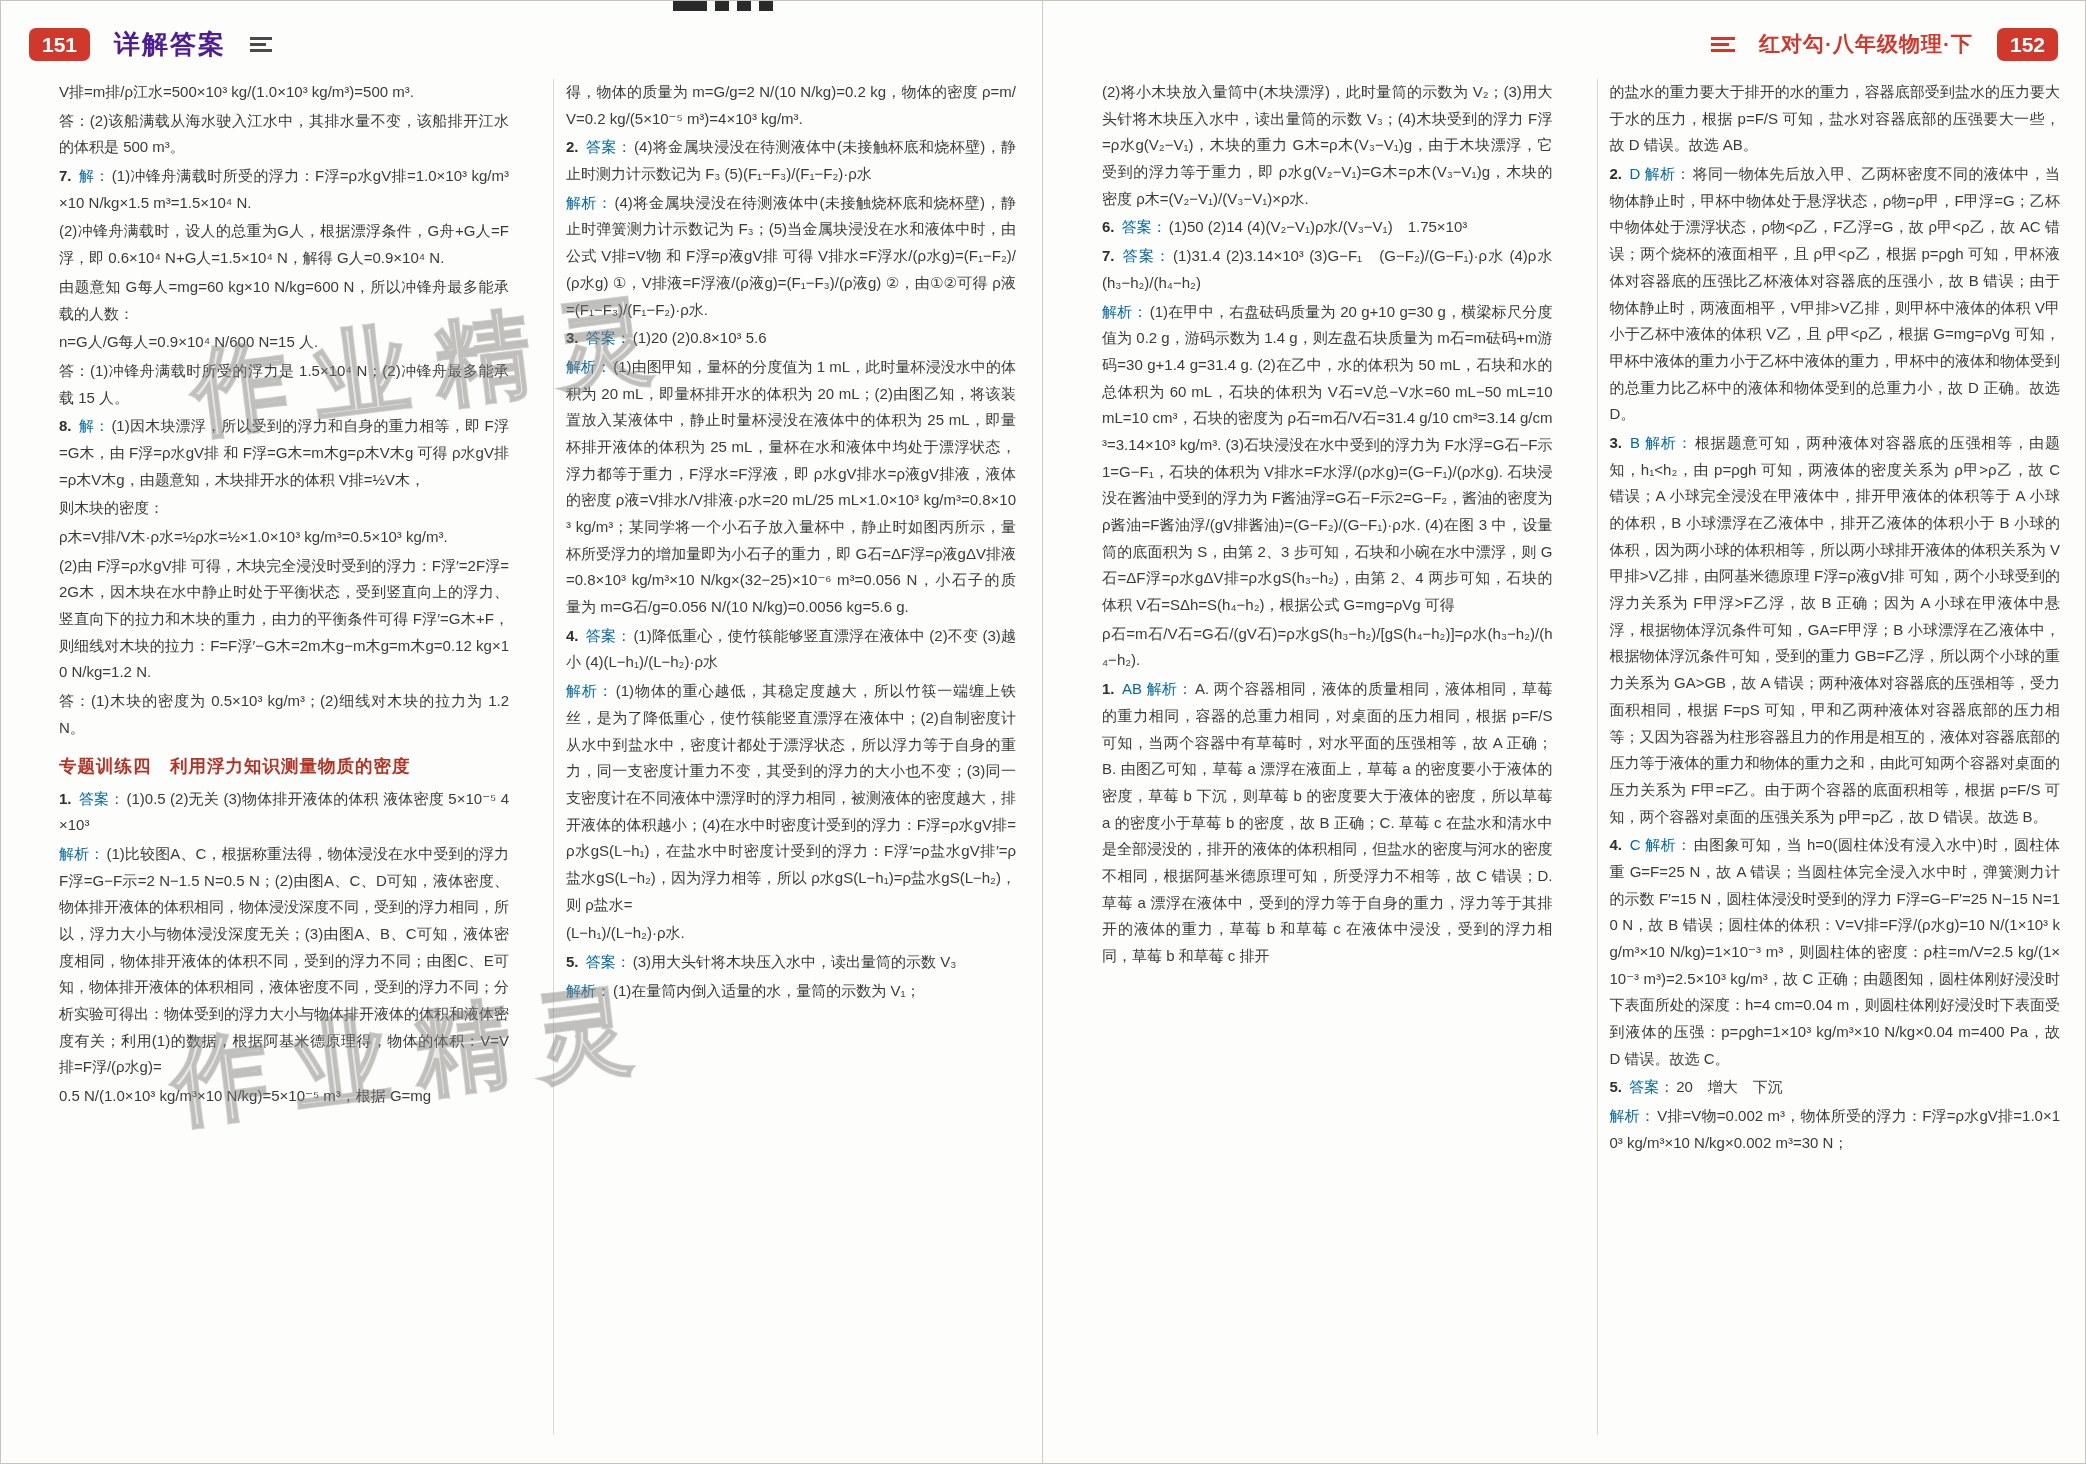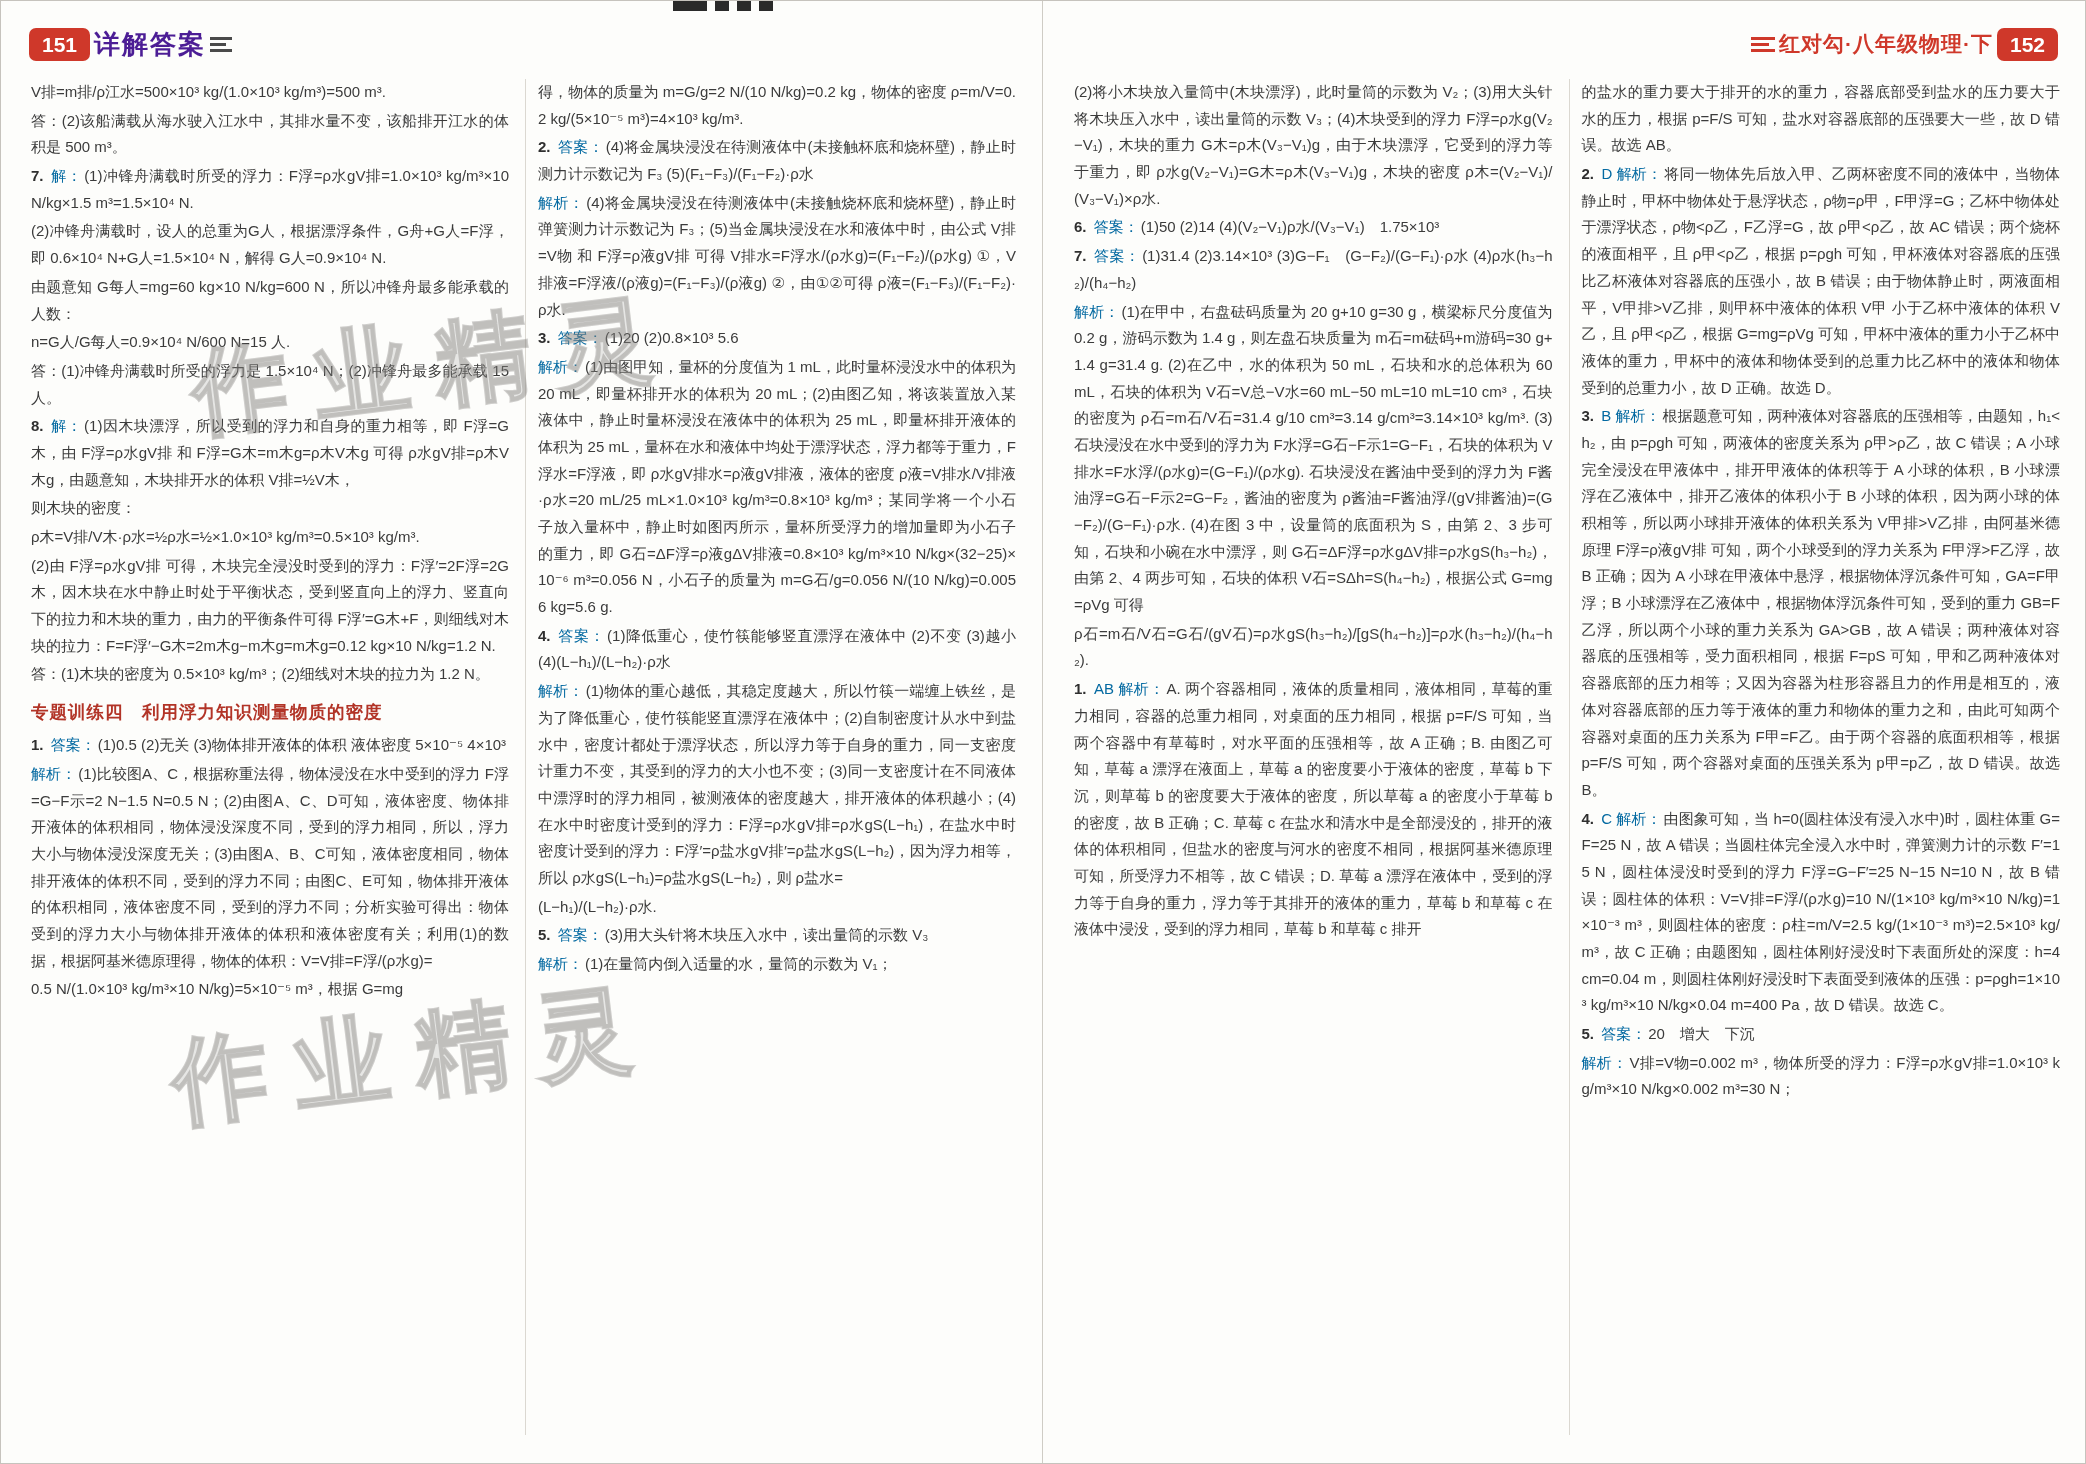--- a/index.html
+++ b/index.html
@@ -5,34 +5,34 @@
   * { margin:0; padding:0; box-sizing:border-box; }
   html,body { width:2086px; height:1464px; }
   body { background:#e9e7e2; font-family:"Liberation Sans","DejaVu Sans",sans-serif; }
   .spread { position:relative; width:2086px; height:1464px; background:#fdfdfb; border:1px solid #c6c3bd; overflow:hidden; }
   .binding-mark { position:absolute; top:0; left:672px; width:120px; height:10px; display:flex; gap:8px; }
   .binding-mark span { background:#2a2a2a; height:10px; }
   .page { position:absolute; top:0; height:100%; width:1042px; }
   .page.left { left:0; border-right:1px solid #cfccc5; }
   .page.right { left:1043px;border-radius:32px; }
 
-  .header { position:absolute; top:24px; left:28px; right:28px; height:38px; display:flex; align-items:center; gap:4px; }
+  .header { position:absolute; top:24px; left:28px; right:28px; height:38px; display:flex; align-items:center; gap:24px; }
   .header.right-align { justify-content:flex-end; }
   .page-badge { display:inline-block; background:#cf382a; color:#fff; font-weight:bold; font-size:21px; line-height:1; padding:6px 13px; border-radius:7px; }
   .header-title-dark { font-size:26px; font-weight:bold; color:#4c1d95; letter-spacing:2px; }
   .header-title-red { font-size:21px; font-weight:bold; color:#cf382a; letter-spacing:1px; }
   .lines-icon { display:inline-flex; flex-direction:column; gap:3px; }
   .lines-icon i { display:block; width:22px; height:3px; background:#4a4a4a; }
   .lines-icon i:nth-child(2){ width:16px; }
   .ribbon-icon { display:inline-flex; flex-direction:column; gap:3px; }
   .ribbon-icon i { display:block; width:24px; height:3px; background:#cf382a; }
   .ribbon-icon i:nth-child(2){ width:18px; }
 
   .cols { position:absolute; top:78px; bottom:28px; left:30px; right:26px; display:flex; }
-  .col { flex:1 1 0; min-width:0; padding:0 16px 0 0; overflow:hidden; }
+  .col { flex:1 1 0; min-width:0; padding:0 16px 0 0; overflow:hidden;margin-left:28px; }
   .col + .col { border-left:1px solid #dbd8d1; padding-left:12px; padding-right:0; }
 
   .block { font-size:15px; line-height:1.78; color:#3b3b3b; text-align:justify; margin-bottom:2px; word-break:break-all; }
   .num { font-weight:bold; color:#2f2f2f; margin-right:3px; }
   .lead { font-weight:normal; color:#0369a1; margin-right:2px; }
   .heading { color:#b23427; font-weight:bold; font-size:17.5px; line-height:1.6; margin:10px 0 6px; letter-spacing:1px; }
 
   .watermark { position:absolute; font-size:96px; font-weight:bold; letter-spacing:26px; color:rgba(150,148,144,0.22); -webkit-text-stroke:2px rgba(120,118,114,0.35); transform:rotate(-7deg); white-space:nowrap; pointer-events:none; }
   .wm-1 { left:190px; top:300px; }
   .wm-2 { left:170px; top:990px; }

